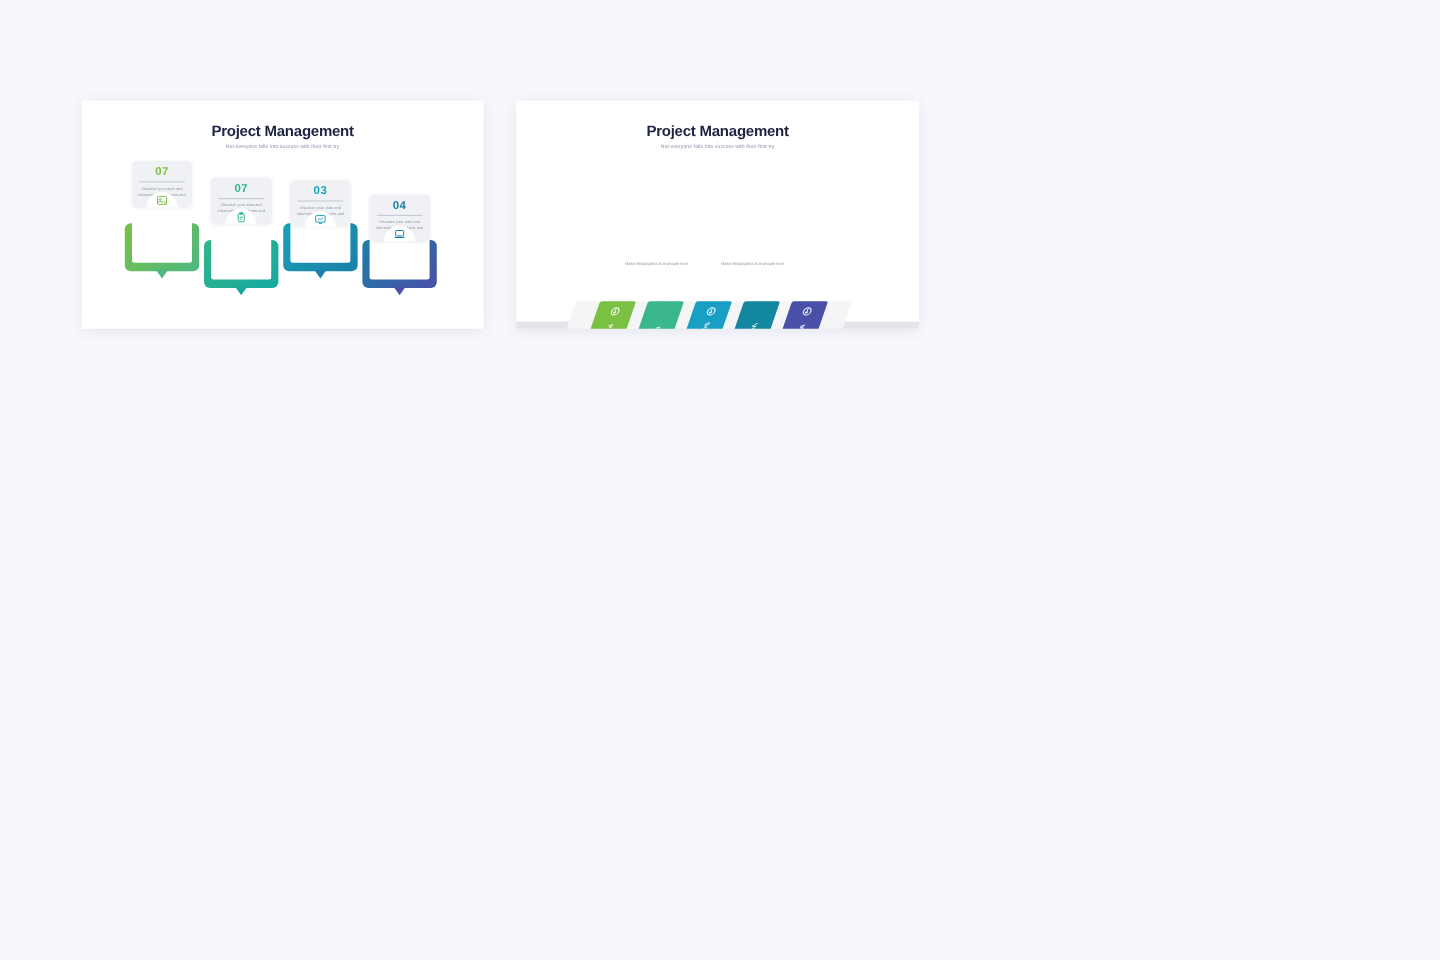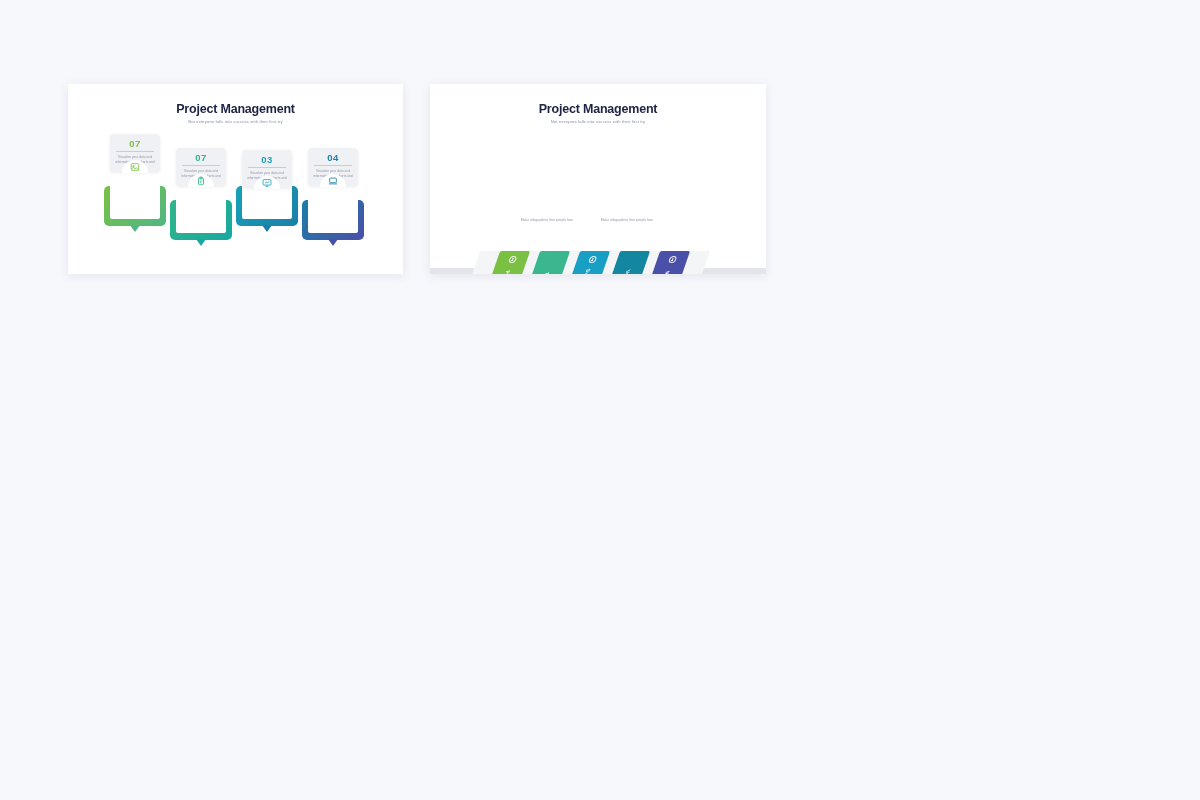--- a/index.html
+++ b/index.html
@@ -181,21 +181,21 @@
                 <path d="M9 20h6"></path>
               </svg>
             </div>
           </div>
         </div>
         <div class="step" style="left: 234px;">
           <div class="bracket" style="top: 116px; background: linear-gradient(135deg, rgb(27, 127, 168), rgb(74, 79, 168)); color: rgb(74, 79, 168);">
             <div class="inner"></div>
             <div class="tip"></div>
           </div>
-          <div class="card" style="top: 64px;">
+          <div class="card" style="top: 78px;">
             <div class="card-num" style="color: rgb(27, 127, 168);">04</div>
             <div class="card-rule"></div>
             <div class="card-desc">Visualize your data and information with charts and infographics.</div>
             <div class="halo" style="color: rgb(27, 127, 168);">
               <svg width="10" height="10" viewBox="0 0 24 24" fill="none" stroke="currentColor" stroke-width="2">
                 <rect x="4" y="5" width="16" height="11" rx="1.5"></rect>
                 <path d="M2 19h20"></path>
               </svg>
             </div>
           </div>

